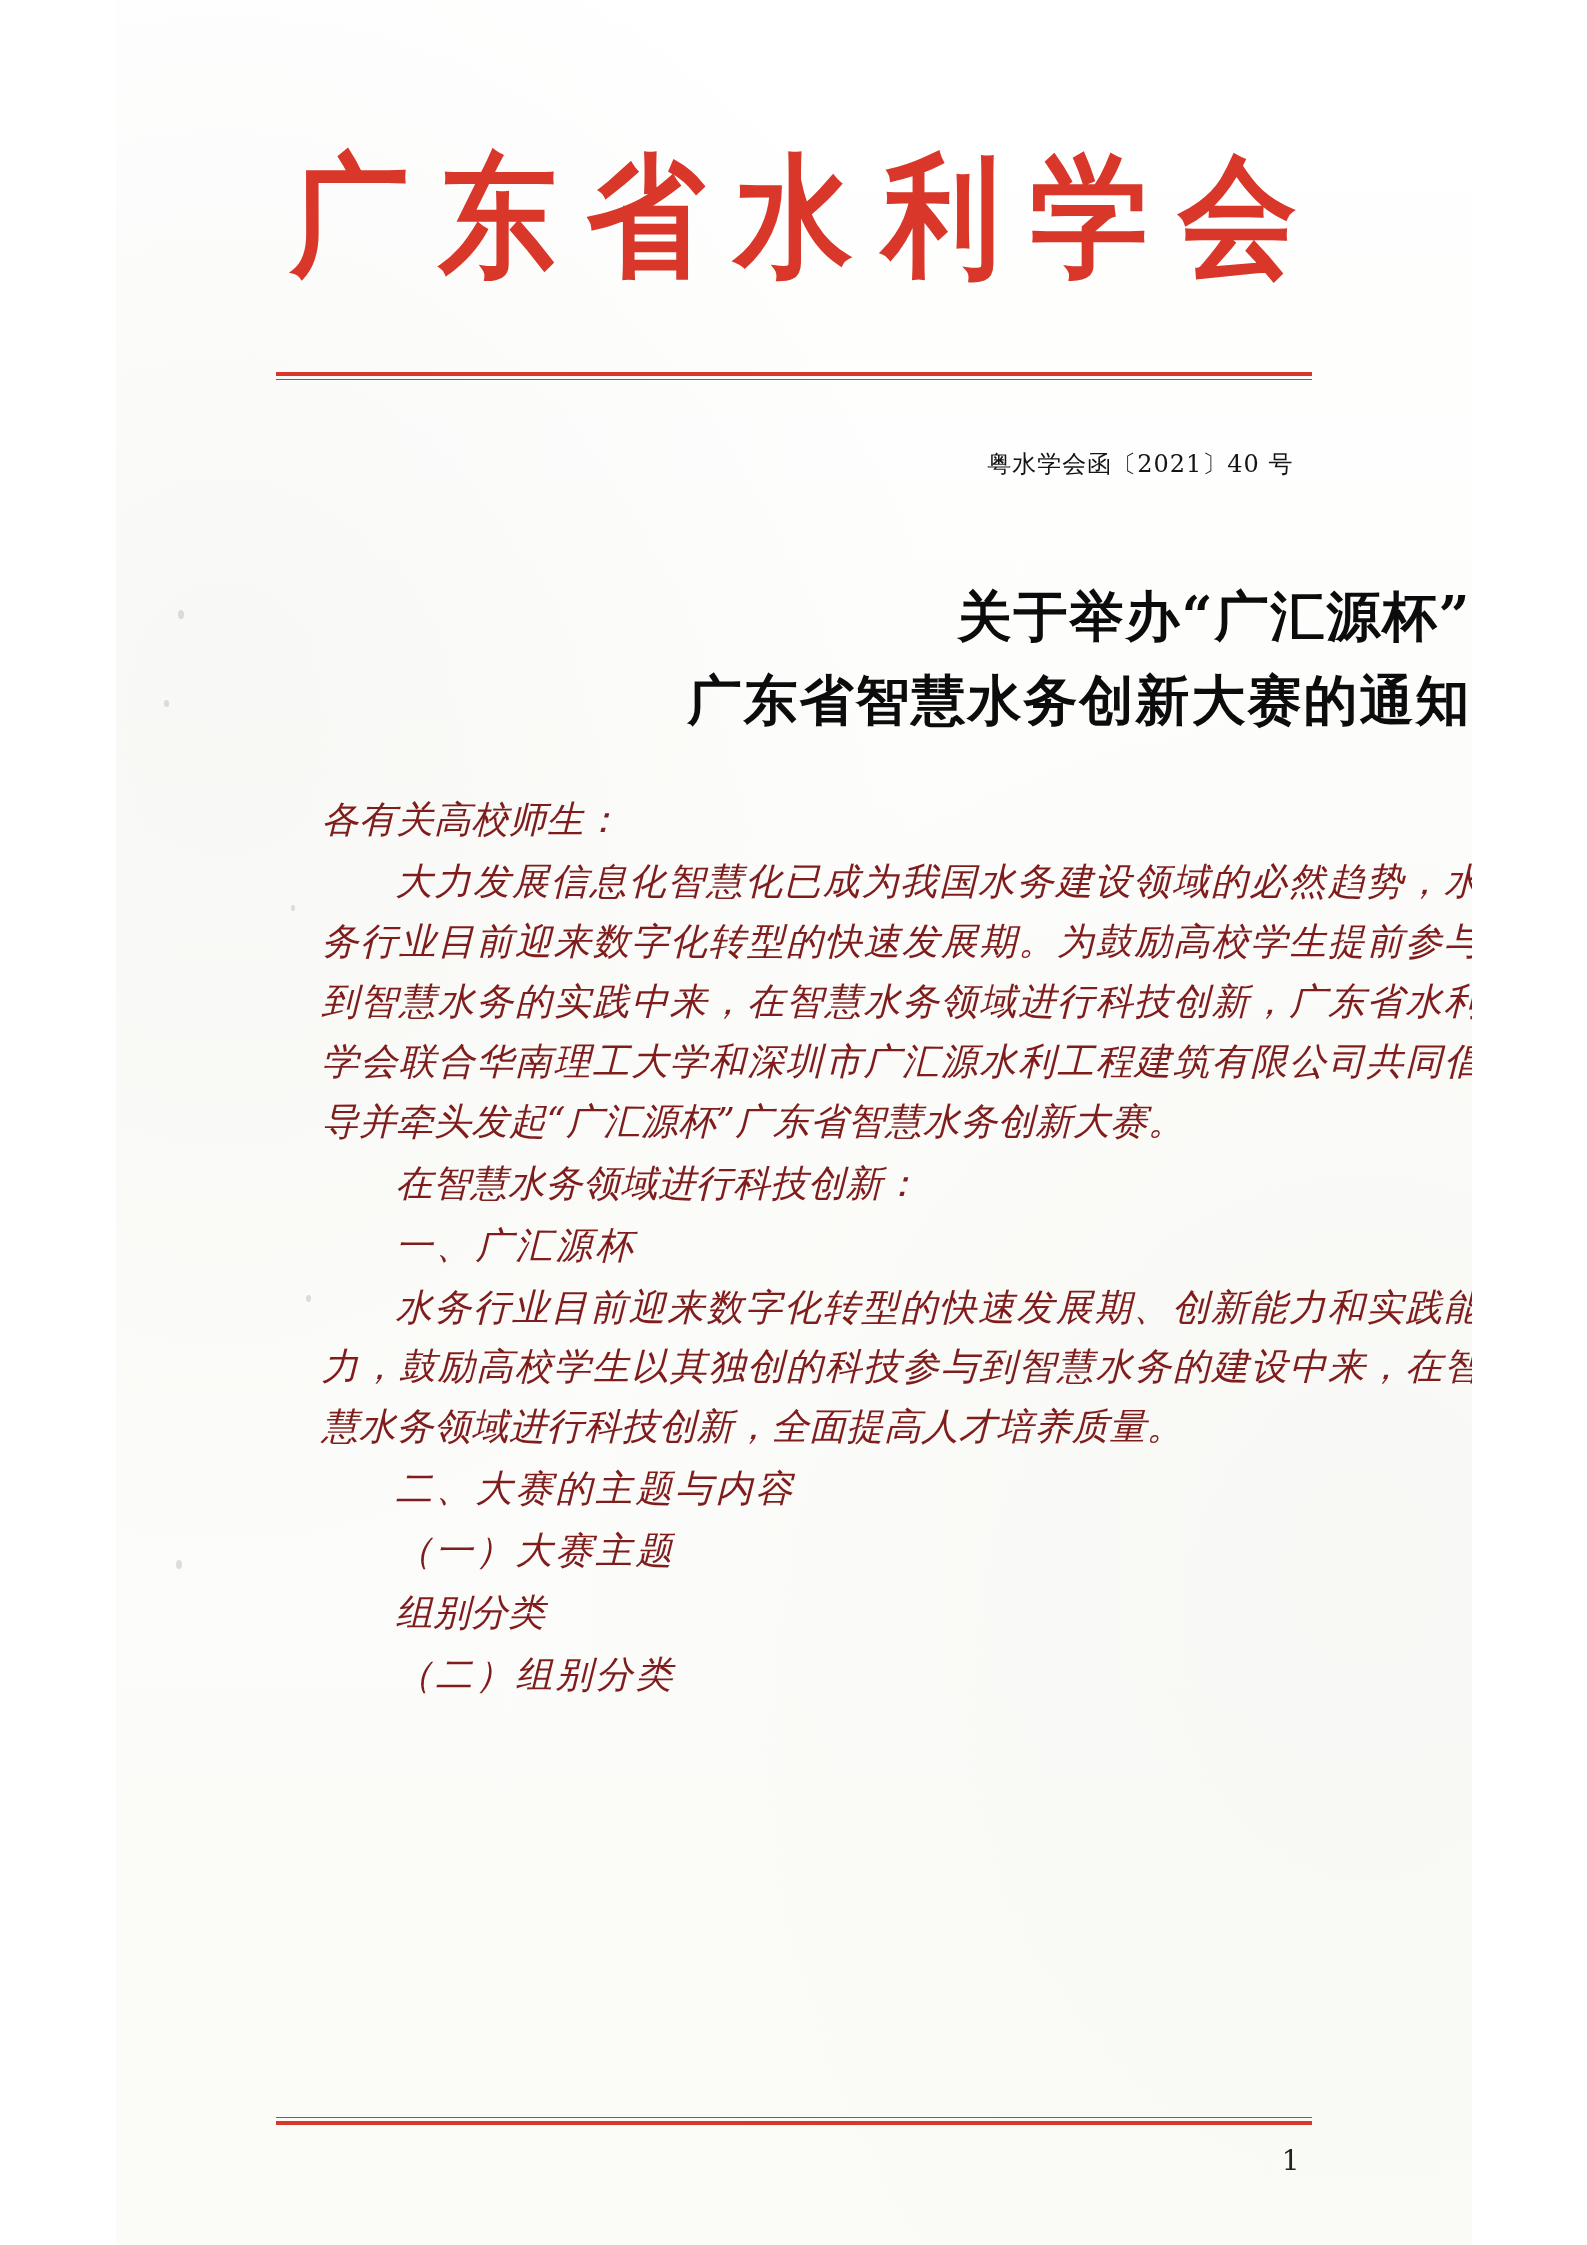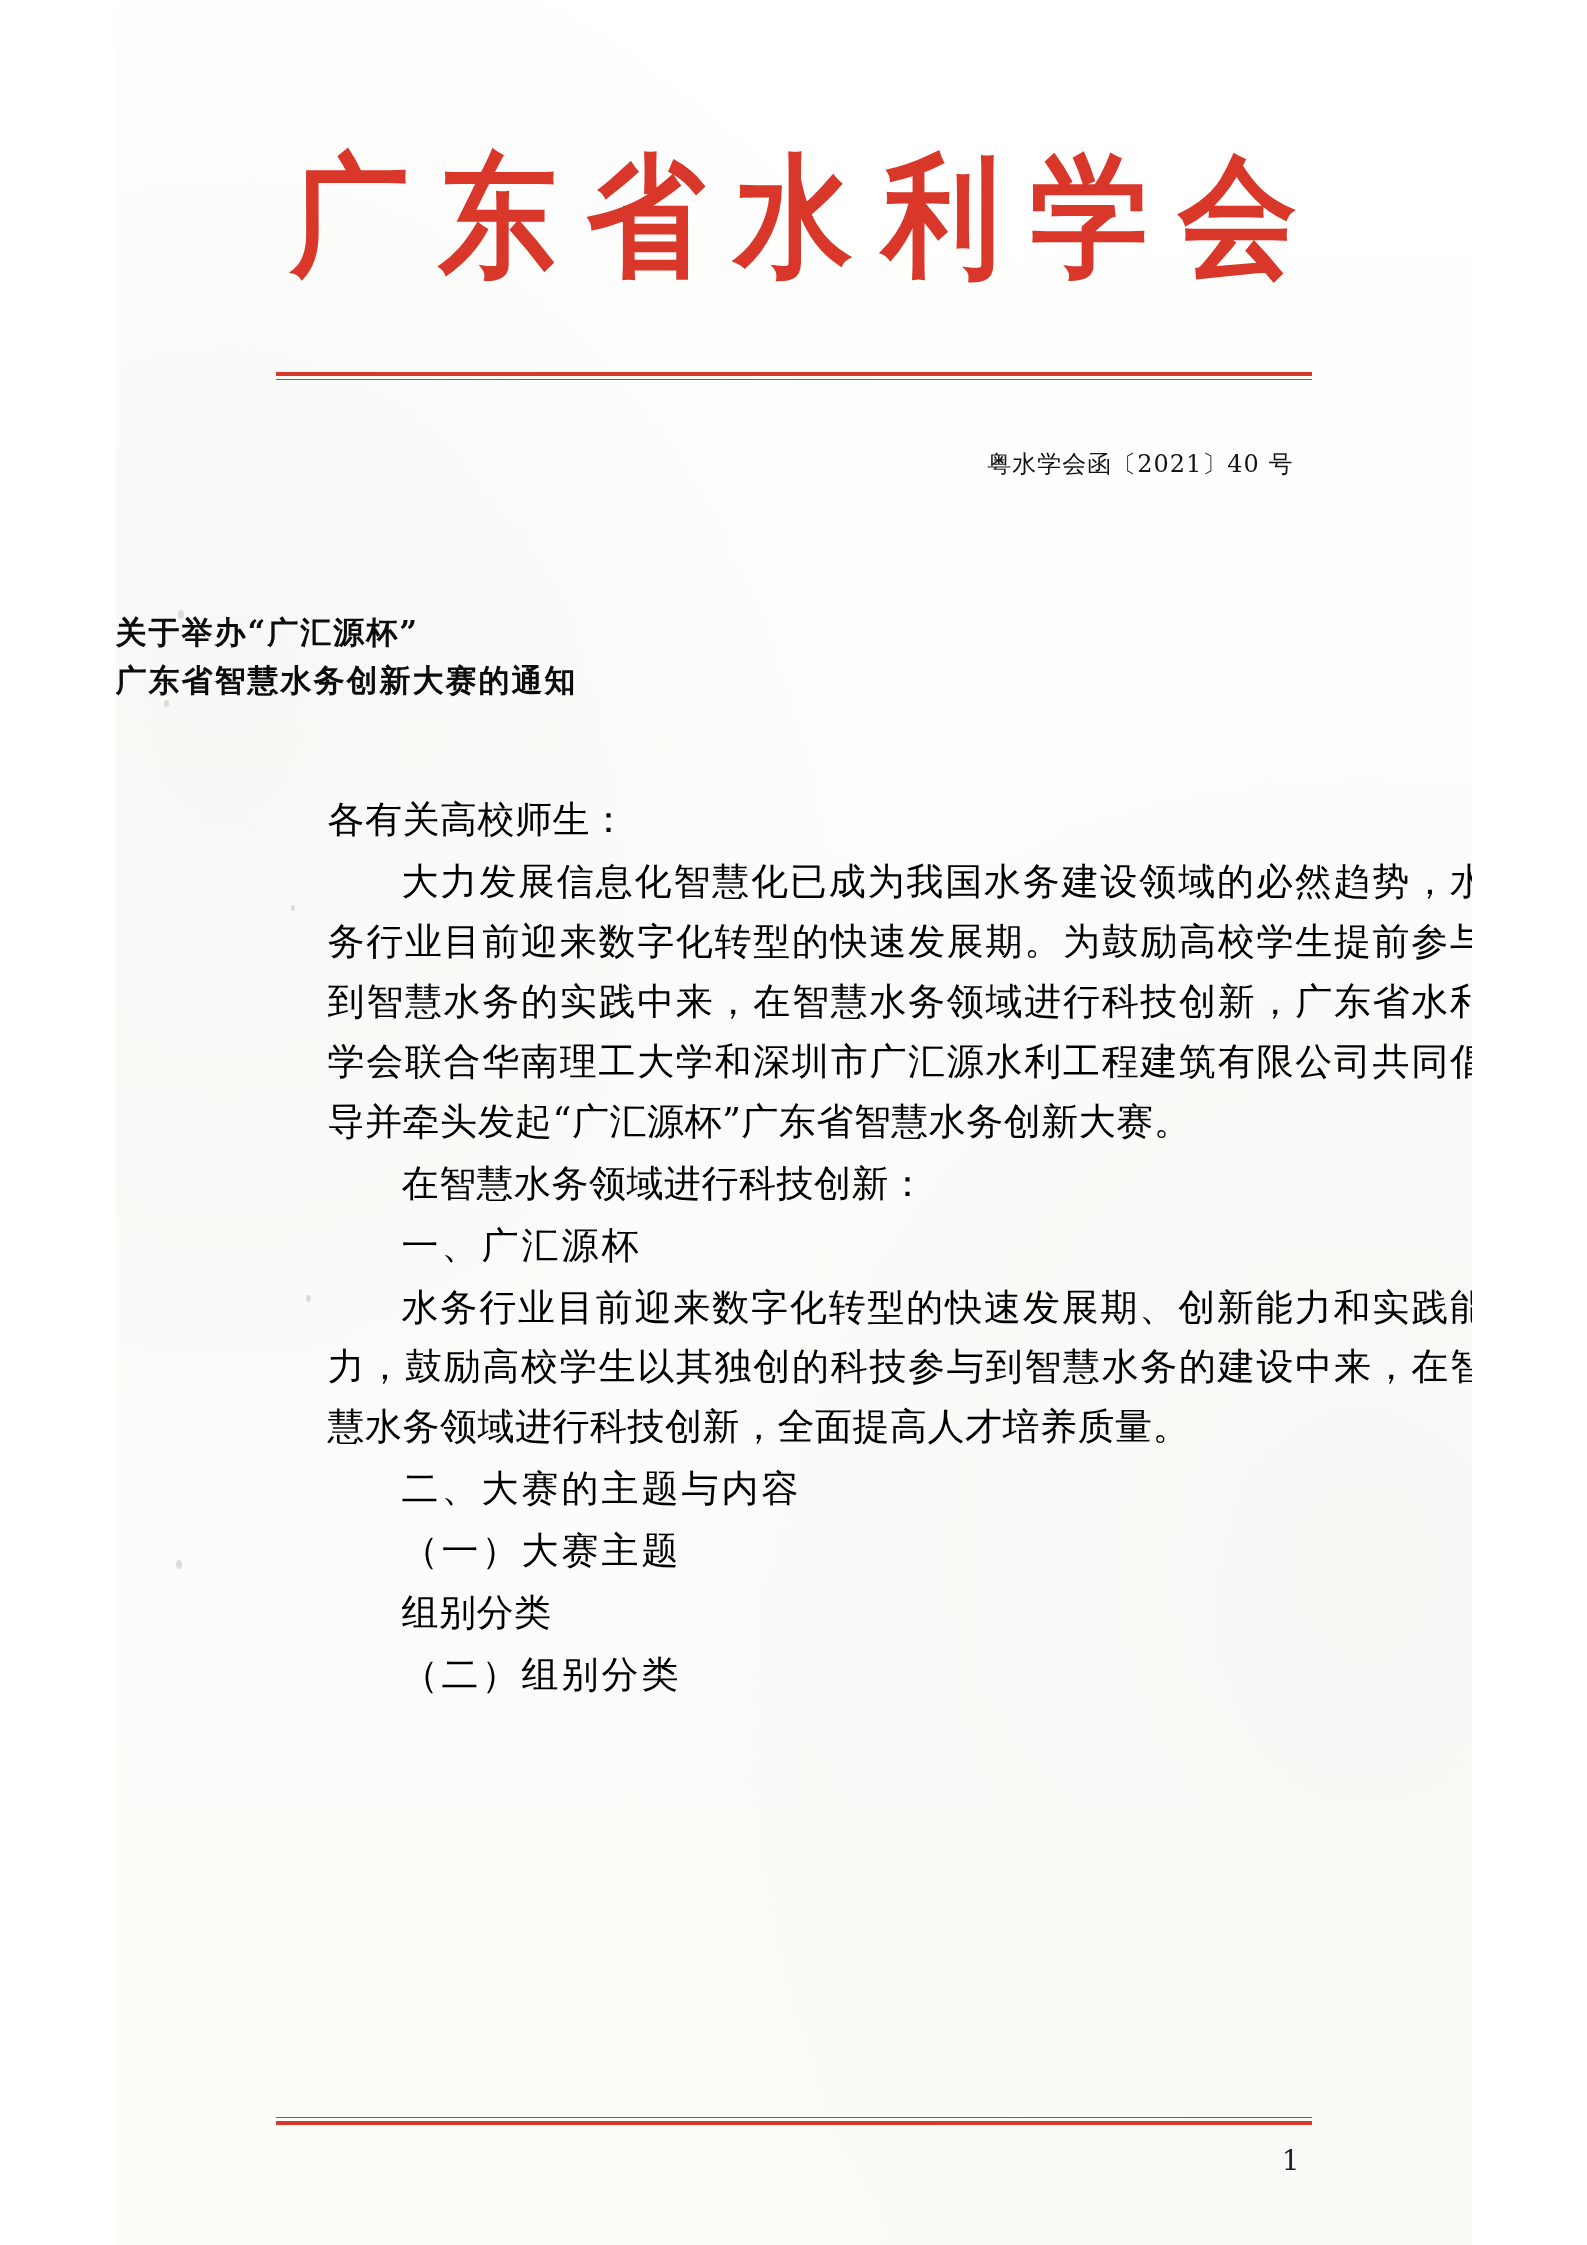--- a/index.html
+++ b/index.html
@@ -79,45 +79,46 @@
     right: 178px;
     font-size: 24px;
     letter-spacing: 1px;
     color: #141414;
     font-family: "DejaVu Serif", "Liberation Serif", serif;
   }
 
   
   .doc-title {
     position: absolute;
-    top: 608px;
+    top: 575px;
     left: 0;
     width: 100%;
-    text-align: left;
-    font-size: 31px;
+    text-align: right;
+    font-size: 54px;
     font-weight: 700;
     line-height: 1.55;
     letter-spacing: 2px;
     color: #0c0c0c;
   }
   .doc-title .line2 {
     display: block;
   }
 
   
   .body-text {
     position: absolute;
     top: 790px;
-    left: 212px;
+    left: 206px;
     width: 1160px;
     font-size: 37px;
     line-height: 1.62;
-    color: #000000;
+    color: #7f1d1d;
     letter-spacing: 0.5px;
     text-align: justify;
+    font-style: italic;
   }
   .body-text p {
     margin: 0 0 2px 0;
   }
   .p-indent {
     text-indent: 2em;
   }
   .p-noindent {
     text-indent: 0;
   }

